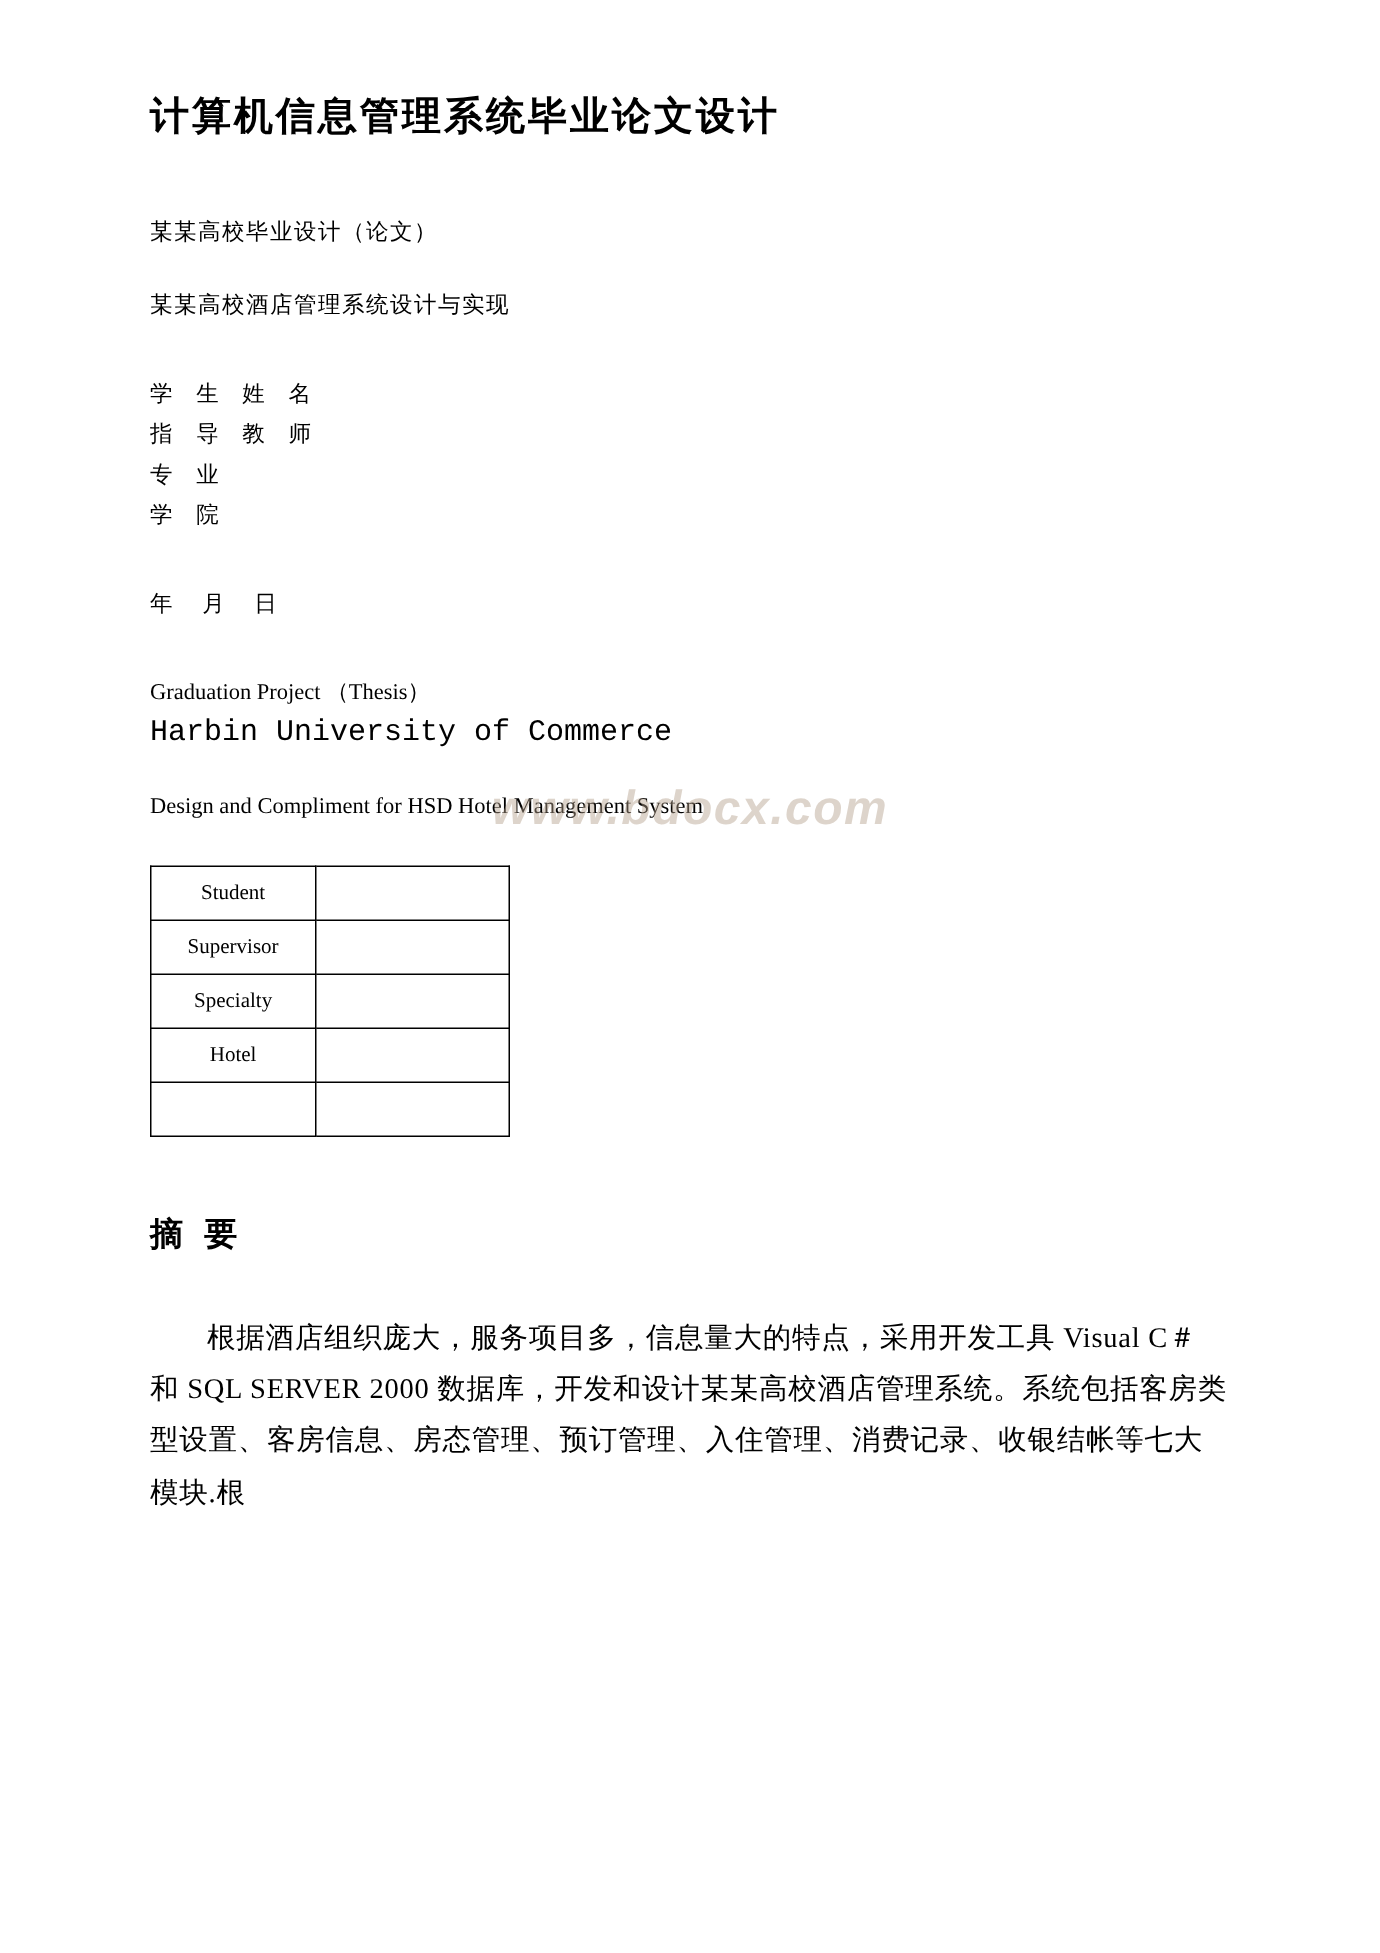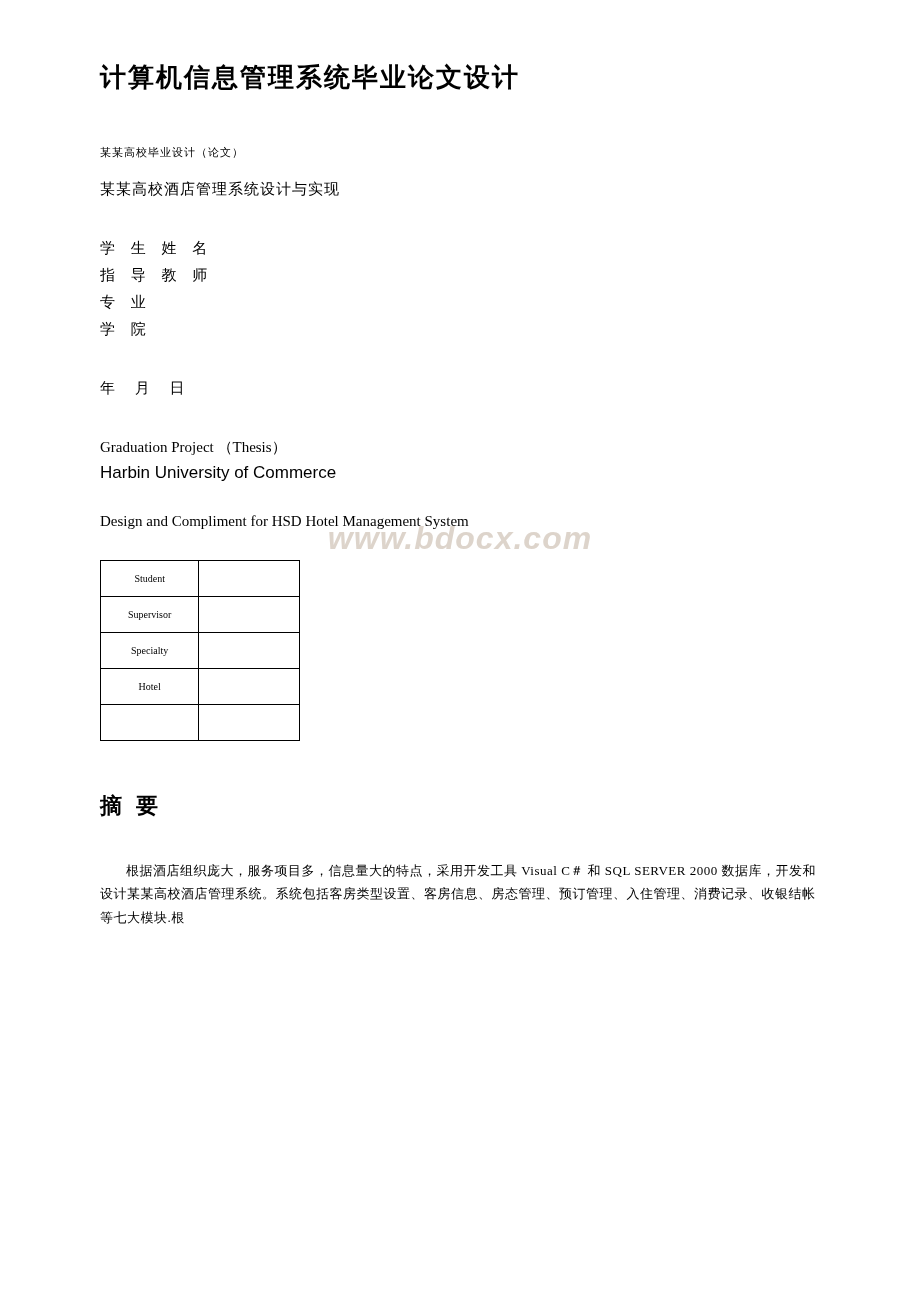--- a/index.html
+++ b/index.html
@@ -28,22 +28,22 @@
     .title {
       text-align: left;
       font-size: 26px;
       font-weight: bold;
       letter-spacing: 2px;
       margin-bottom: 50px;
       font-family: "SimHei", "黑体", sans-serif;
     }
 
     .subtitle-cn {
-      font-size: 11px;
-      margin-bottom: 20px;
+      font-size: 15px;
+      margin-bottom: 30px;
       letter-spacing: 1px;
     }
 
     .project-title-cn {
       font-size: 15px;
       margin-bottom: 40px;
       letter-spacing: 1px;
     }
 
     .info-section-cn {
@@ -78,37 +78,37 @@
       letter-spacing: 1px;
     }
 
     .graduation-project {
       font-size: 15px;
       margin-bottom: 6px;
       font-family: "Times New Roman", serif;
     }
 
     .harbin-university {
-      font-size: 17px;
+      font-size: 20px;
       margin-bottom: 30px;
-      font-family: Liberation Sans, sans-serif;
+      font-family: Liberation Mono, monospace;
     }
 
     .design-title {
       font-size: 15px;
       margin-bottom: 30px;
       font-family: "Times New Roman", serif;
     }
 
     .info-table {
       border-collapse: collapse;
-      width: 200px;
+      width: 240px;
       margin-bottom: 50px;
       font-family: "Times New Roman", serif;
-      font-size: 10px;
+      font-size: 14px;
     }
 
     .info-table td {
       border: 1px solid #000;
       padding: 8px 12px;
       text-align: center;
       height: 36px;
     }
 
     .info-table .label-cell {
@@ -127,21 +127,21 @@
     .abstract-title {
       text-align: left;
       font-size: 22px;
       font-weight: bold;
       margin-bottom: 20px;
       letter-spacing: 4px;
       font-family: "SimHei", "黑体", sans-serif;
     }
 
     .abstract-text {
-      font-size: 13px;
+      font-size: 19px;
       line-height: 1.8;
       text-indent: 2em;
       letter-spacing: 0.5px;
       margin-top: 38px;
     }
   </style>
 </head>
 <body>
 
 <div class="page">

